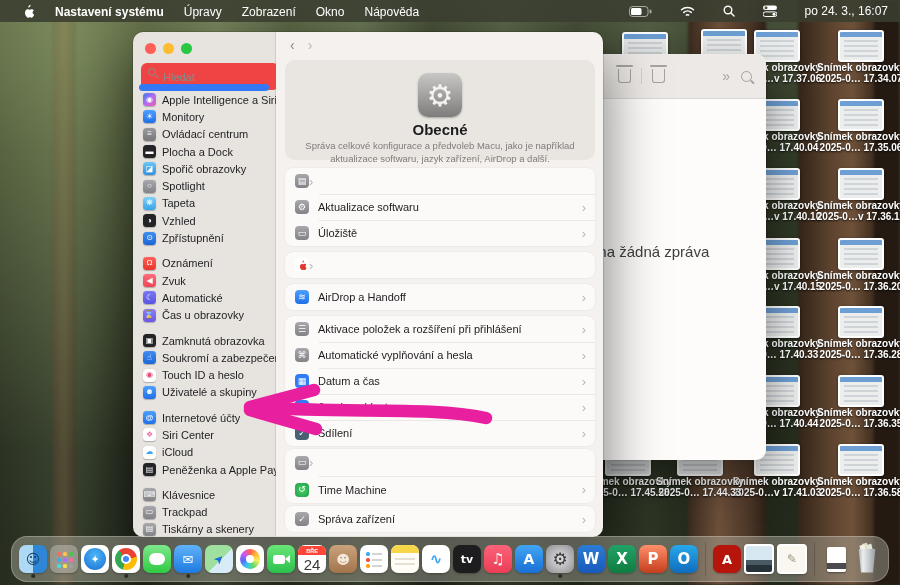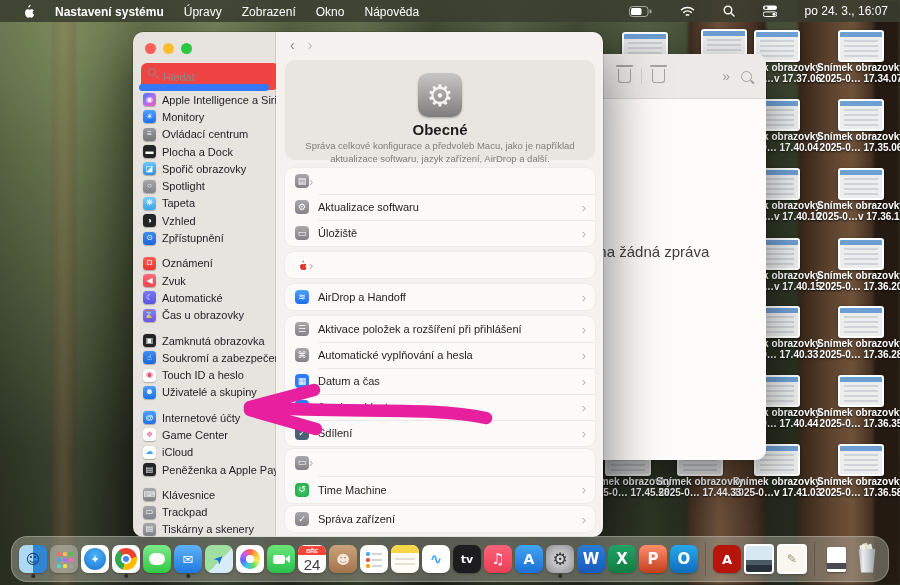--- a/index.html
+++ b/index.html
@@ -346,21 +346,21 @@
             <span class="sb-label">Uživatelé a skupiny</span>
           </div>
         </div>
         <div class="sb-group">
           <div class="sb-row">
             <span class="si" style="background: linear-gradient(rgb(77, 160, 255), rgb(31, 111, 232)); color: rgb(255, 255, 255);">@</span>
             <span class="sb-label">Internetové účty</span>
           </div>
           <div class="sb-row">
             <span class="si" style="background: rgb(255, 255, 255); color: rgb(245, 109, 168);">❖</span>
-            <span class="sb-label">Game Center</span>
+            <span class="sb-label">Siri Center</span>
           </div>
           <div class="sb-row">
             <span class="si" style="background: rgb(255, 255, 255); color: rgb(63, 162, 247);">☁</span>
             <span class="sb-label">iCloud</span>
           </div>
           <div class="sb-row">
             <span class="si" style="background: rgb(36, 36, 39); color: rgb(255, 255, 255);">▤</span>
             <span class="sb-label">Peněženka a Apple Pay</span>
           </div>
         </div>

